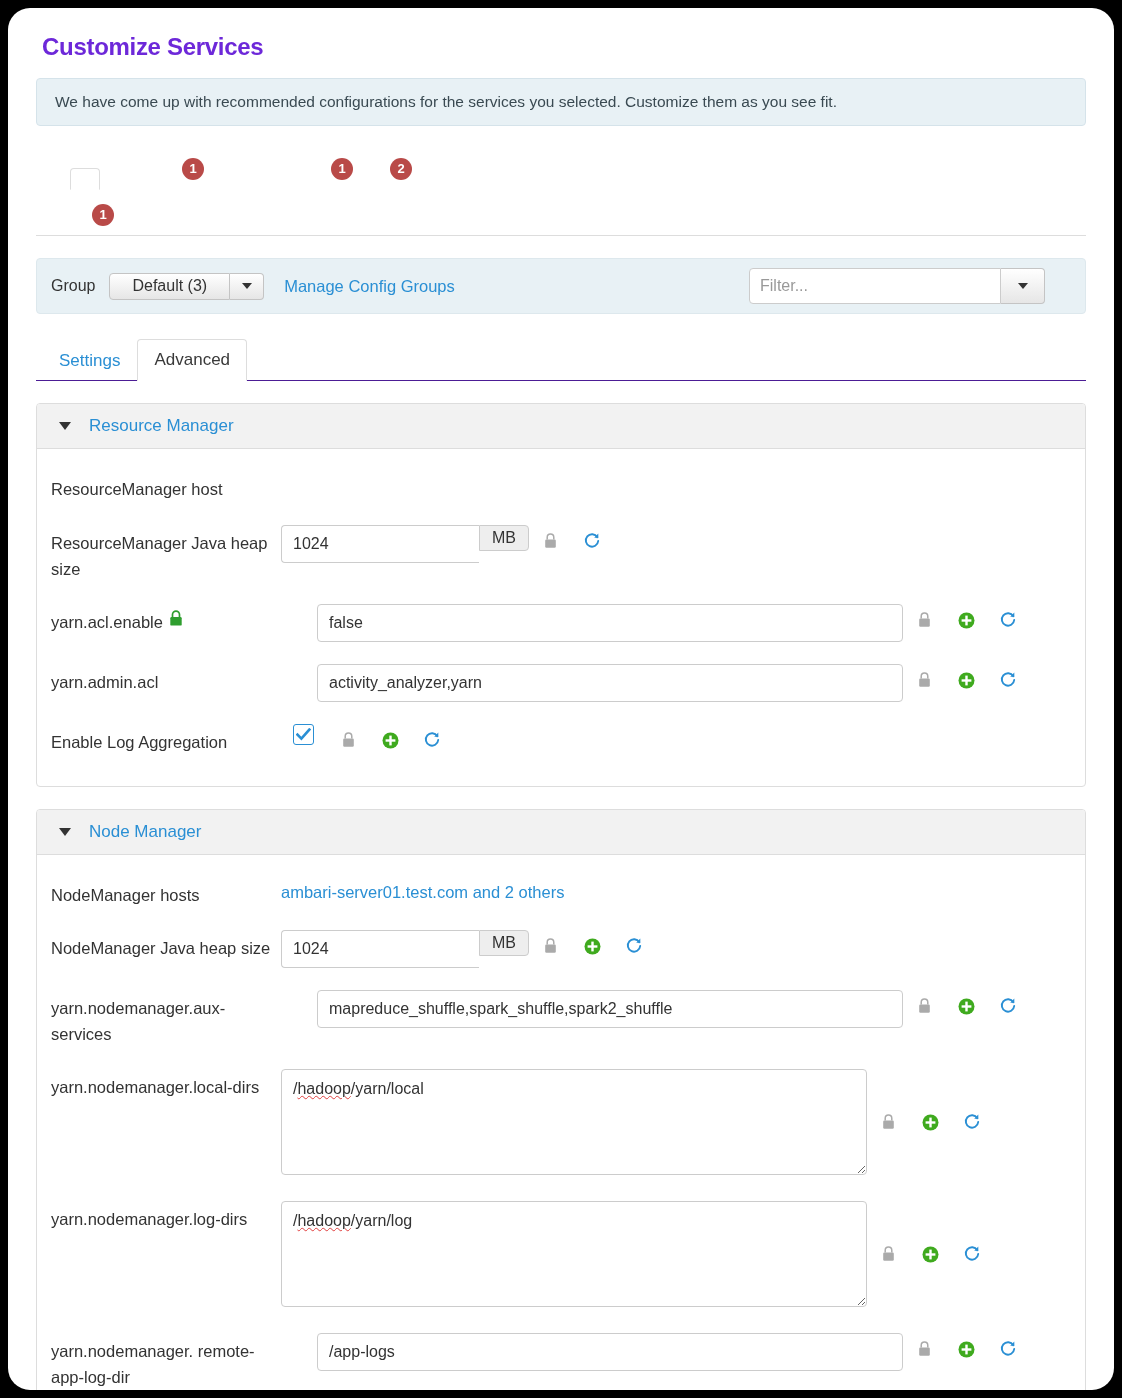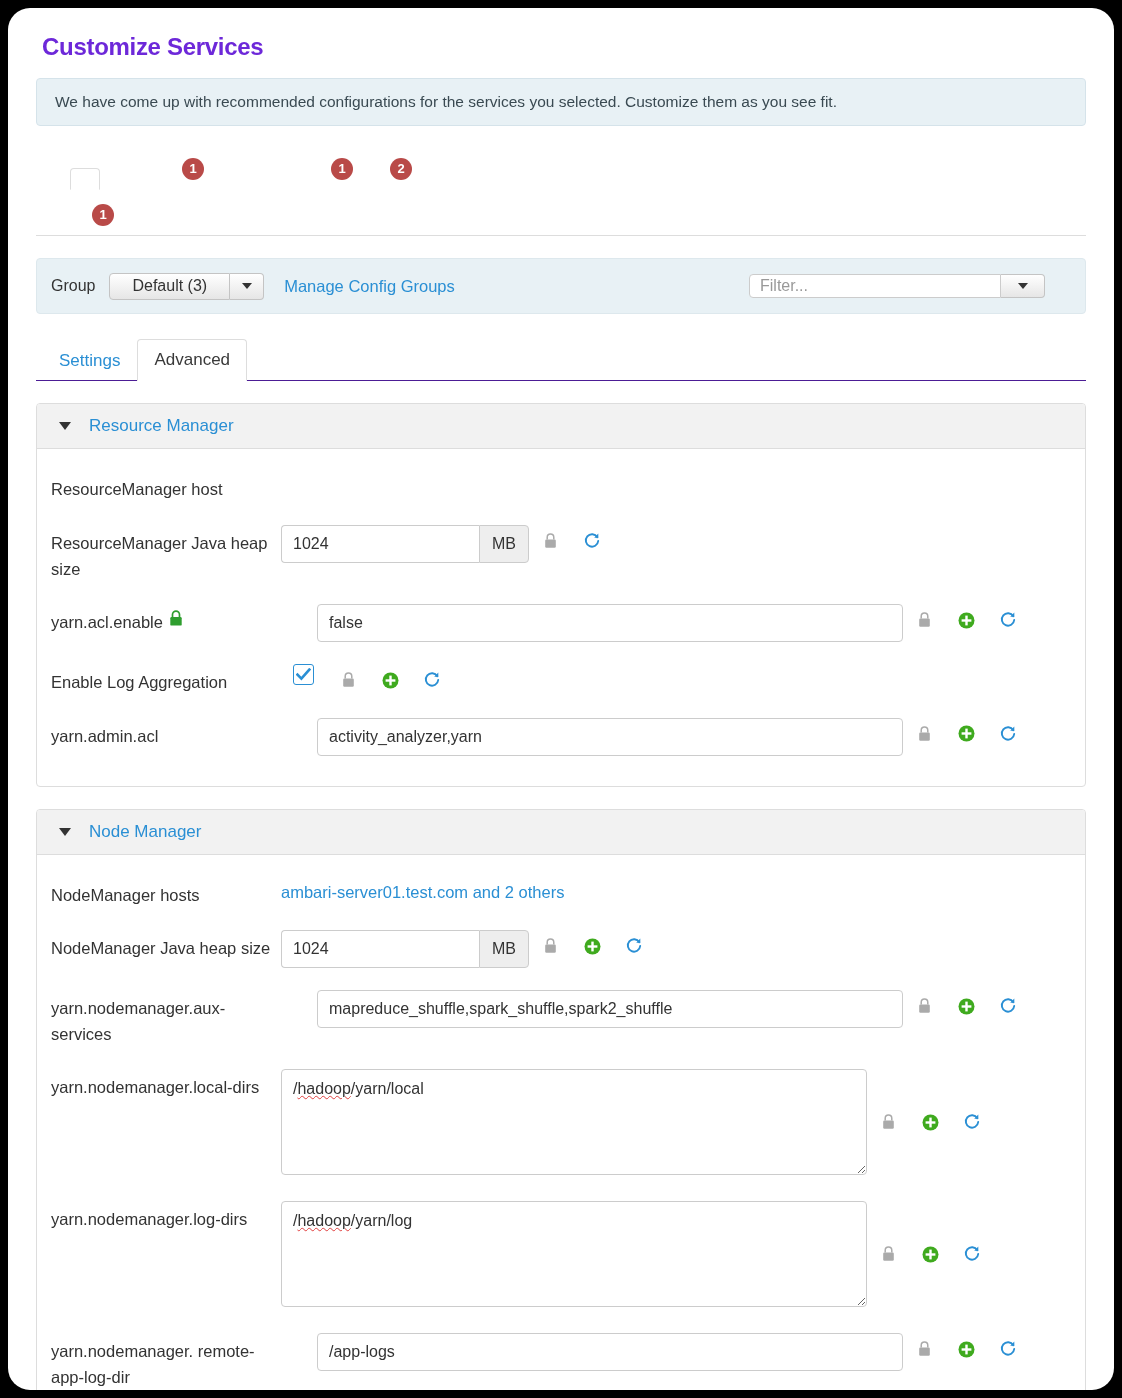--- a/index.html
+++ b/index.html
@@ -144,21 +144,21 @@
   .manage-link {
     margin-left: 20px;
     color: #2a8fd4;
     font-size: 16.5px;
     cursor: pointer;
   }
   .filter-wrap {
     position: absolute;
     right: 40px;
     display: flex;
-    height: 24px;
+    height: 36px;
   }
   .filter-input {
     width: 252px;
     border: 1px solid #ccc;
     border-radius: 4px 0 0 4px;
     background: #fff;
     font-size: 16px;
     padding: 0 10px;
     color: #333;
     font-family: "Liberation Sans", sans-serif;
@@ -277,21 +277,21 @@
     background: #fff;
     outline: none;
   }
   .txt.wide { width: 586px; margin-left: 36px; }
   .txt.num {
     width: 198px;
     border-radius: 4px 0 0 4px;
     border-right: none;
   }
   .unit {
-    height: 38px;
+    height: 26px;
     min-width: 48px;
     padding: 0 12px;
     background: #eeeeee;
     border: 1px solid #cccccc;
     border-radius: 0 4px 4px 0;
     display: flex; align-items: center; justify-content: center;
     font-size: 16px;
     color: #333;
   }
   .ta {
@@ -510,59 +510,59 @@
                     <svg class="refresh-blue" width="18" height="18" viewBox="0 0 18 18">
                       <path d="M14.3 5.2A6.2 6.2 0 1 0 15.2 9" fill="none" stroke="#2a8fd4" stroke-width="1.9" stroke-linecap="round"></path>
                       <path d="M15.3 1.6 L15.3 5.8 L11.2 5.8 Z" fill="#2a8fd4"></path>
                     </svg>
                   </span>
                 </div>
               </div>
             </div>
             <div class="cfg-row">
               <div class="cfg-label">
+                <span class="lbl-text">yarn.admin.acl</span>
+              </div>
+              <div class="cfg-control">
+                <input class="txt wide" type="text" value="activity_analyzer,yarn" style="">
+                <div class="actions ">
+                  <span class="act">
+                    <svg class="lock-gray" width="13" height="16" viewBox="0 0 13 16">
+                      <path d="M3.2 6.6V4.4a3.3 3.3 0 0 1 6.6 0v2.2" fill="none" stroke="#aaaaaa" stroke-width="1.5"></path>
+                      <rect x="1.2" y="6.6" width="10.6" height="8.2" rx="1.2" fill="#aaaaaa"></rect>
+                    </svg>
+                  </span>
+                  <span class="act">
+                    <svg class="plus-green" width="17" height="17" viewBox="0 0 17 17">
+                      <circle cx="8.5" cy="8.5" r="8" fill="#3faa1e"></circle>
+                      <rect x="7.3" y="3.6" width="2.4" height="9.8" fill="#ffffff"></rect>
+                      <rect x="3.6" y="7.3" width="9.8" height="2.4" fill="#ffffff"></rect>
+                    </svg>
+                  </span>
+                  <span class="act">
+                    <svg class="refresh-blue" width="18" height="18" viewBox="0 0 18 18">
+                      <path d="M14.3 5.2A6.2 6.2 0 1 0 15.2 9" fill="none" stroke="#2a8fd4" stroke-width="1.9" stroke-linecap="round"></path>
+                      <path d="M15.3 1.6 L15.3 5.8 L11.2 5.8 Z" fill="#2a8fd4"></path>
+                    </svg>
+                  </span>
+                </div>
+              </div>
+            </div>
+            <div class="cfg-row">
+              <div class="cfg-label">
                 <span class="lbl-text">Enable Log Aggregation</span>
               </div>
               <div class="cfg-control">
                 <div class="cb-cell">
                   <span class="chk">
                     <svg width="15" height="13" viewBox="0 0 15 13">
                       <path d="M1.5 6.6 L5.4 10.6 L13.3 1.6" fill="none" stroke="#2a8fd4" stroke-width="2.6" stroke-linecap="square"></path>
                     </svg>
                   </span>
                 </div>
-                <div class="actions ">
-                  <span class="act">
-                    <svg class="lock-gray" width="13" height="16" viewBox="0 0 13 16">
-                      <path d="M3.2 6.6V4.4a3.3 3.3 0 0 1 6.6 0v2.2" fill="none" stroke="#aaaaaa" stroke-width="1.5"></path>
-                      <rect x="1.2" y="6.6" width="10.6" height="8.2" rx="1.2" fill="#aaaaaa"></rect>
-                    </svg>
-                  </span>
-                  <span class="act">
-                    <svg class="plus-green" width="17" height="17" viewBox="0 0 17 17">
-                      <circle cx="8.5" cy="8.5" r="8" fill="#3faa1e"></circle>
-                      <rect x="7.3" y="3.6" width="2.4" height="9.8" fill="#ffffff"></rect>
-                      <rect x="3.6" y="7.3" width="9.8" height="2.4" fill="#ffffff"></rect>
-                    </svg>
-                  </span>
-                  <span class="act">
-                    <svg class="refresh-blue" width="18" height="18" viewBox="0 0 18 18">
-                      <path d="M14.3 5.2A6.2 6.2 0 1 0 15.2 9" fill="none" stroke="#2a8fd4" stroke-width="1.9" stroke-linecap="round"></path>
-                      <path d="M15.3 1.6 L15.3 5.8 L11.2 5.8 Z" fill="#2a8fd4"></path>
-                    </svg>
-                  </span>
-                </div>
-              </div>
-            </div>
-            <div class="cfg-row">
-              <div class="cfg-label">
-                <span class="lbl-text">yarn.admin.acl</span>
-              </div>
-              <div class="cfg-control">
-                <input class="txt wide" type="text" value="activity_analyzer,yarn" style="">
                 <div class="actions ">
                   <span class="act">
                     <svg class="lock-gray" width="13" height="16" viewBox="0 0 13 16">
                       <path d="M3.2 6.6V4.4a3.3 3.3 0 0 1 6.6 0v2.2" fill="none" stroke="#aaaaaa" stroke-width="1.5"></path>
                       <rect x="1.2" y="6.6" width="10.6" height="8.2" rx="1.2" fill="#aaaaaa"></rect>
                     </svg>
                   </span>
                   <span class="act">
                     <svg class="plus-green" width="17" height="17" viewBox="0 0 17 17">
                       <circle cx="8.5" cy="8.5" r="8" fill="#3faa1e"></circle>

